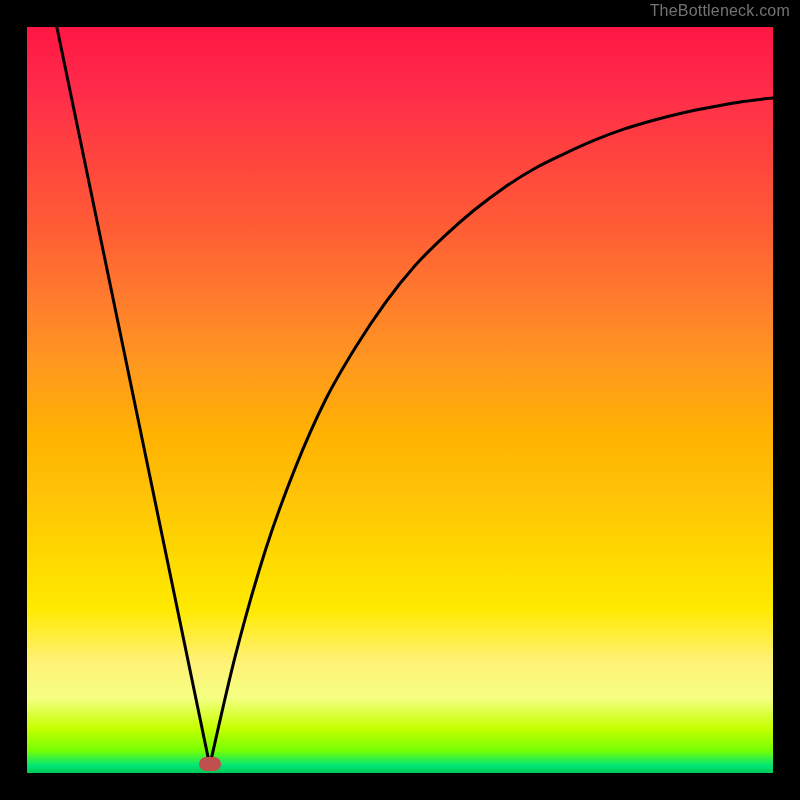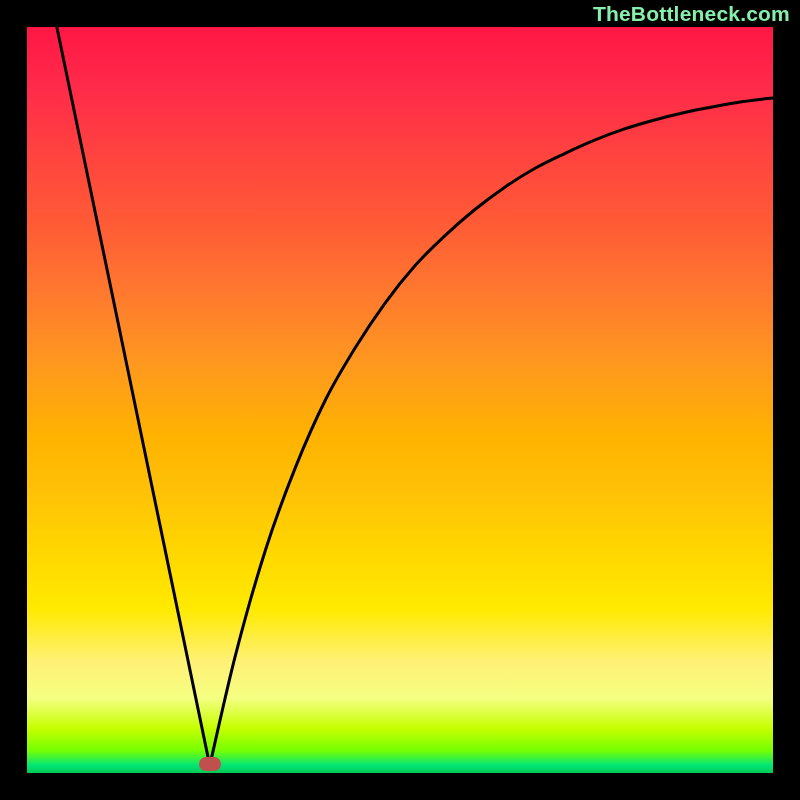--- a/index.html
+++ b/index.html
@@ -48,23 +48,23 @@
     position: absolute;
     left: 0;
     top: 0;
     width: 746px;
     height: 746px;
   }
   .watermark {
     position: absolute;
     top: 2px;
     right: 10px;
-    color: #86efac;
-    font-size: 21px;
-    font-weight: 700;
+    color: #737373;
+    font-size: 16px;
+    font-weight: 400;
     letter-spacing: 0.2px;
     user-select: none;
   }
   .marker {
     position: absolute;
     width: 22px;
     height: 14px;
     background: #c0504d;
     border-radius: 7px;
     transform: translate(-50%, -50%);

